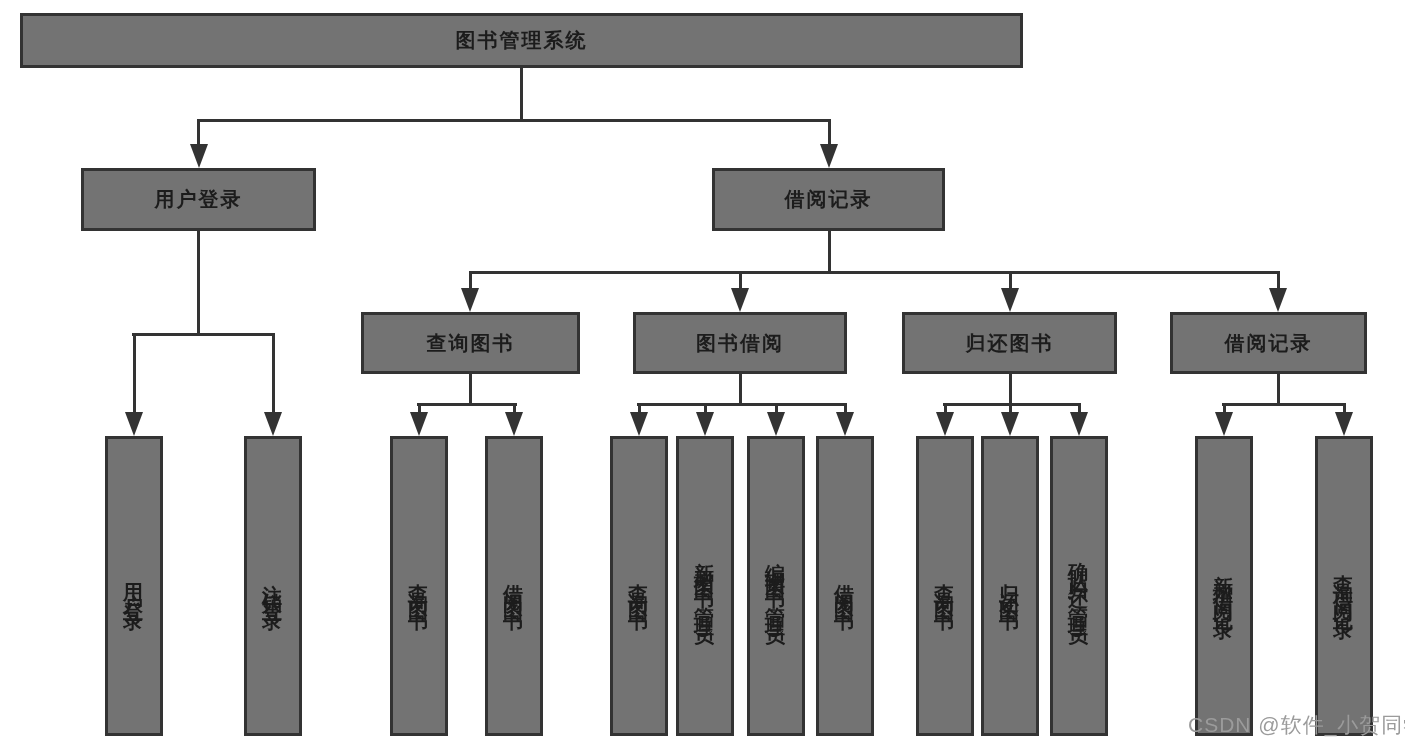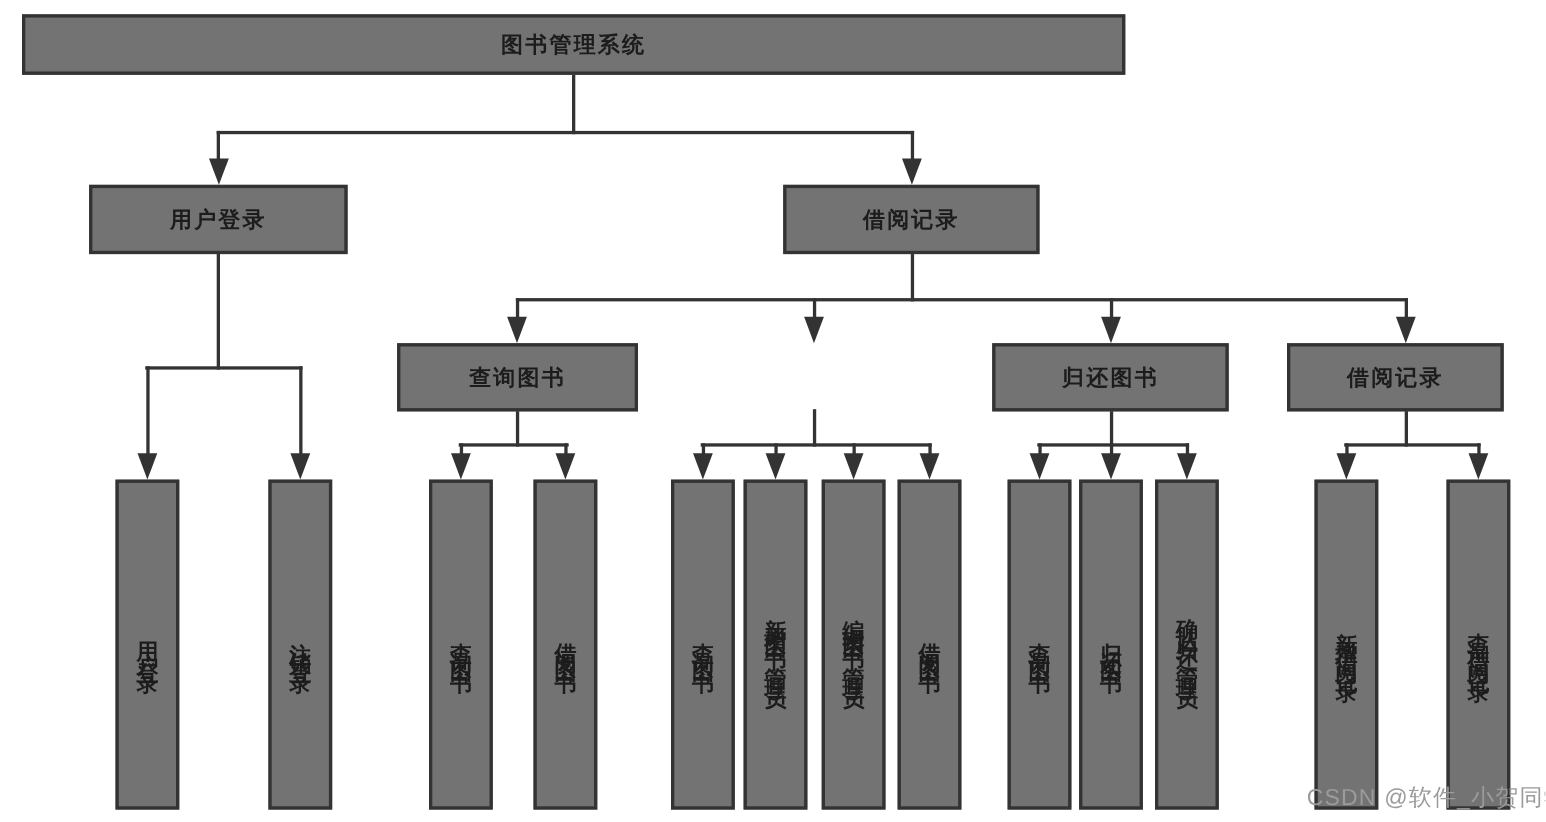--- a/index.html
+++ b/index.html
@@ -51,20 +51,21 @@
 <body>
 
 <div class="canvas">
 
   <div class="box" style="left:20px;top:13px;width:1003px;height:55px">图书管理系统</div>
 
   <div class="box" style="left:81px;top:168px;width:235px;height:63px">用户登录</div>
   <div class="box" style="left:712px;top:168px;width:233px;height:63px">借阅记录</div>
 
   <div class="box" style="left:361px;top:312px;width:219px;height:62px">查询图书</div>
+  <div class="box" style="left:633px;top:312px;width:214px;height:62px">图书借阅</div>
   <div class="box" style="left:902px;top:312px;width:215px;height:62px">归还图书</div>
   <div class="box" style="left:1170px;top:312px;width:197px;height:62px">借阅记录</div>
 
   <div class="box vbox" style="left:105px;top:436px;width:58px;height:300px">用户登录</div>
   <div class="box vbox" style="left:244px;top:436px;width:58px;height:300px">注销登录</div>
 
   <div class="box vbox" style="left:390px;top:436px;width:58px;height:300px">查询图书</div>
   <div class="box vbox" style="left:485px;top:436px;width:58px;height:300px">借阅图书</div>
 
   <div class="box vbox" style="left:610px;top:436px;width:58px;height:300px">查询图书</div>

